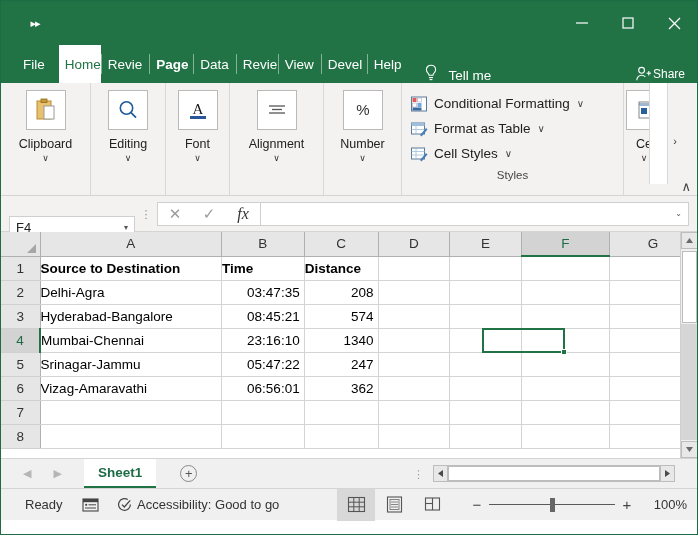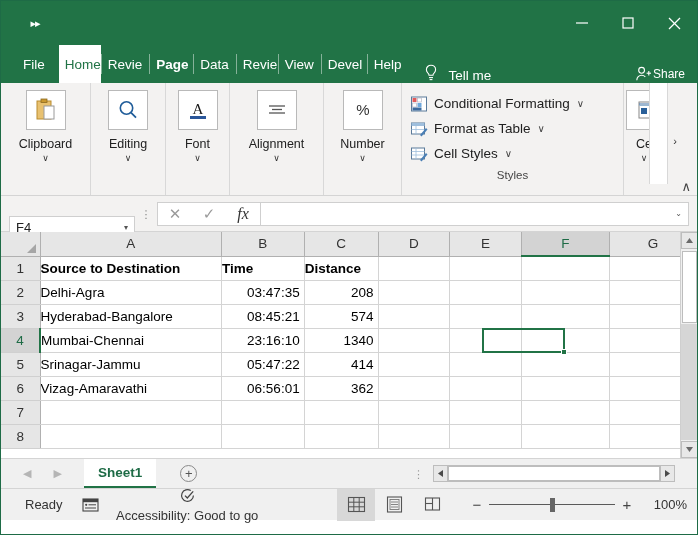--- a/index.html
+++ b/index.html
@@ -465,21 +465,21 @@
     height: 32px;
     background: #f0f0f0;
     border-top: 1px solid #d4d4d4;
     display: flex;
     align-items: center;
     font-size: 13px;
     color: #333;
   }
   .st-ready { padding-left: 24px; width: 75px; }
   .st-icon { width: 30px; display: flex; align-items: center; justify-content: center; cursor: pointer; }
-  .st-access { display: flex; align-items: center; gap: 4px; margin-left: 10px; cursor: pointer; flex-direction: column; }
+  .st-access { display: flex; align-items: center; gap: 4px; margin-left: 10px; cursor: pointer; }
   .view-btns { margin-left: auto; display: flex; align-items: center; }
   .view-btn {
     width: 38px; height: 32px;
     display: flex; align-items: center; justify-content: center;
     cursor: pointer;
   }
   .view-btn.active { background: #d8d8d8; }
   .zoomctl {
     display: flex; align-items: center;
     gap: 0;
@@ -762,21 +762,21 @@
         <td class="cell num">1340</td>
         <td class="cell"></td>
         <td class="cell"></td>
         <td class="cell"></td>
         <td class="cell"></td>
       </tr>
       <tr>
         <td class="rowhead">5</td>
         <td class="cell">Srinagar-Jammu</td>
         <td class="cell num">05:47:22</td>
-        <td class="cell num">414</td>
+        <td class="cell num">247</td>
         <td class="cell"></td>
         <td class="cell"></td>
         <td class="cell"></td>
         <td class="cell"></td>
       </tr>
       <tr>
         <td class="rowhead">6</td>
         <td class="cell">Vizag-Amaravathi</td>
         <td class="cell num">06:56:01</td>
         <td class="cell num">362</td>

